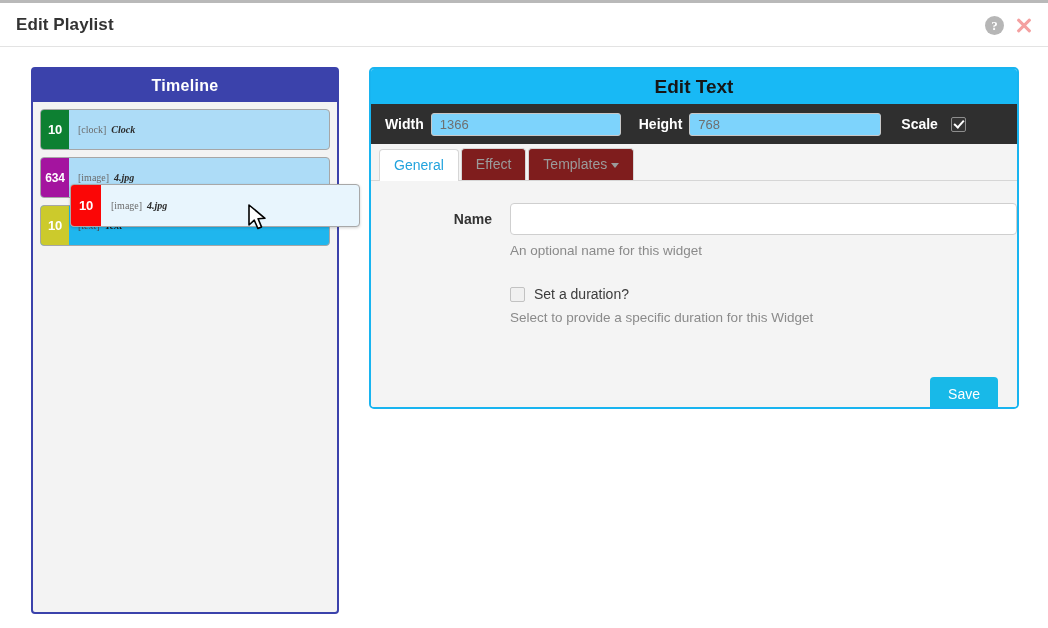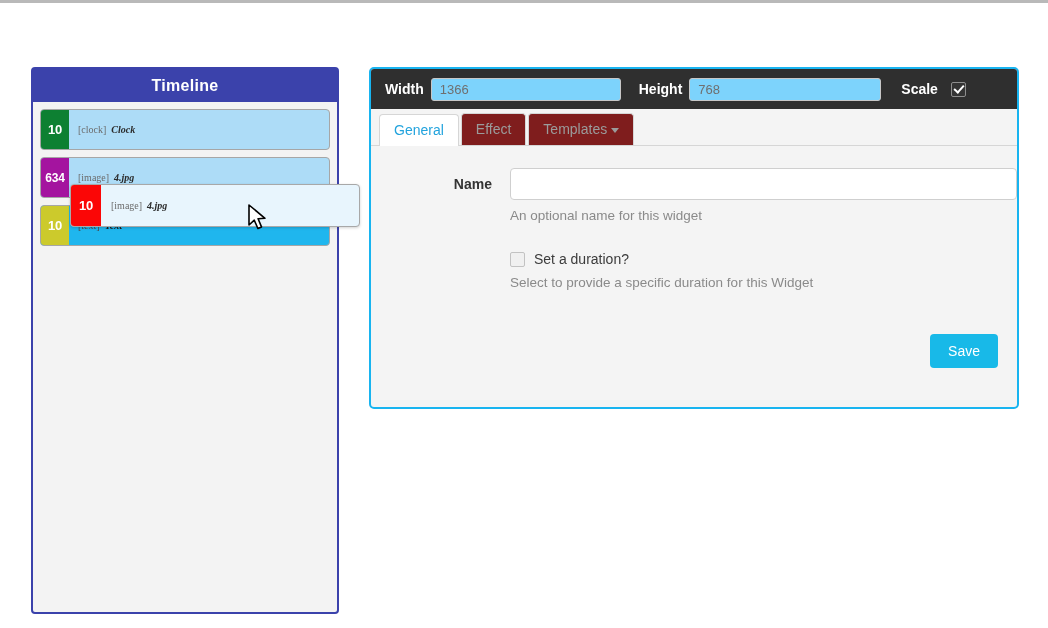--- a/index.html
+++ b/index.html
@@ -358,38 +358,45 @@
     cursor: pointer;
   }
   .check-label {
     font-size: 14px;
     color: #3b3b3b;
     margin-left: 9px;
   }
   .btn-row {
     position: absolute;
     right: 19px;
-    bottom: 16px;
+    bottom: 8px;
   }
   .save-btn {
     background: #18b9e8;
     color: #ffffff;
     border: none;
     border-radius: 4px;
     font-size: 14px;
     padding: 9px 18px;
     cursor: pointer;
     font-family: "Liberation Sans", sans-serif;
   }
 </style>
 </head>
 <body>
 
 <div class="window">
 
+  <div class="titlebar">
+    <div class="title-text">Edit Playlist</div>
+    <div class="title-actions">
+      <div class="help-icon">?</div>
+      <div class="close-icon"></div>
+    </div>
+  </div>
 
   <div class="timeline-panel">
     <div class="timeline-header">Timeline</div>
     <div class="timeline-body">
 
       <div class="tl-item item-clock">
         <div class="tl-badge">10</div>
         <div class="tl-label">
           <span class="tl-type">[clock]</span>
           <span class="tl-name">Clock</span>
@@ -421,20 +428,21 @@
       <span class="tl-type">[image]</span>
       <span class="tl-name">4.jpg</span>
     </div>
   </div>
 
   <svg class="cursor" viewBox="0 0 20 28">
     <polygon points="1,1 1,21 6.3,16.2 9.9,24.5 13.5,22.9 10.1,14.8 17,14.3" fill="#ffffff" stroke="#000000" stroke-width="1.6" stroke-linejoin="round"></polygon>
   </svg>
 
   <div class="edit-panel">
+    <div class="edit-header">Edit Text</div>
 
     <div class="dim-bar">
       <span class="dim-label">Width</span>
       <input id="width-input" class="dim-input" type="text" value="1366" style="">
       <span class="dim-label" style="margin-left:18px;">Height</span>
       <input id="height-input" class="dim-input" type="text" value="768" style="">
       <span class="dim-label" style="margin-left:20px;">Scale</span>
       <span class="scale-box"></span>
     </div>
 

